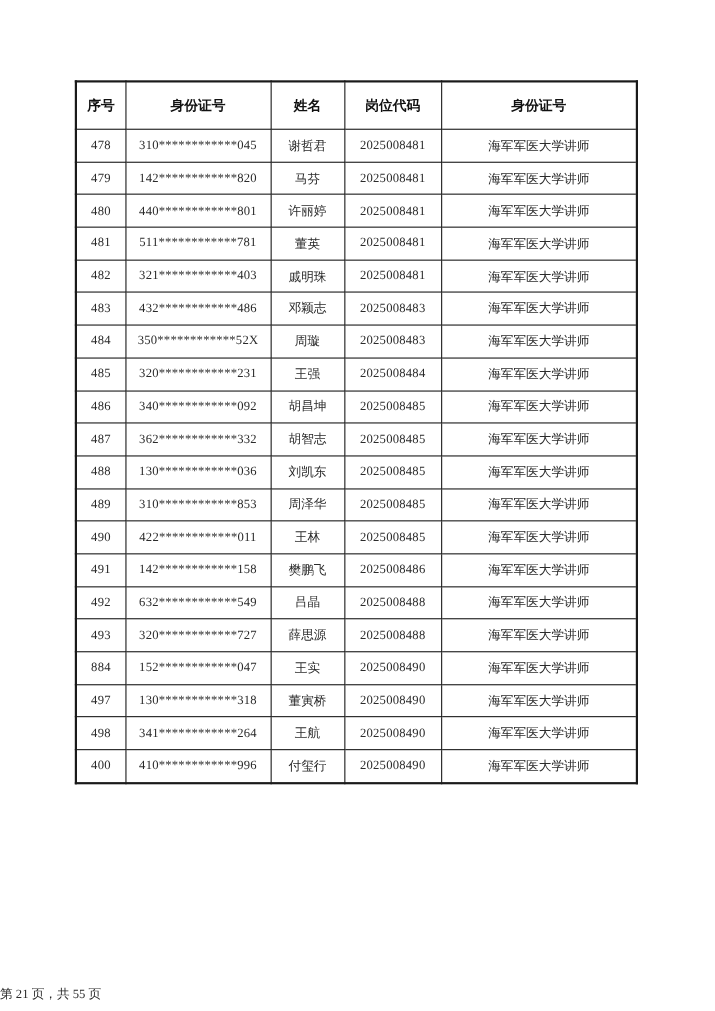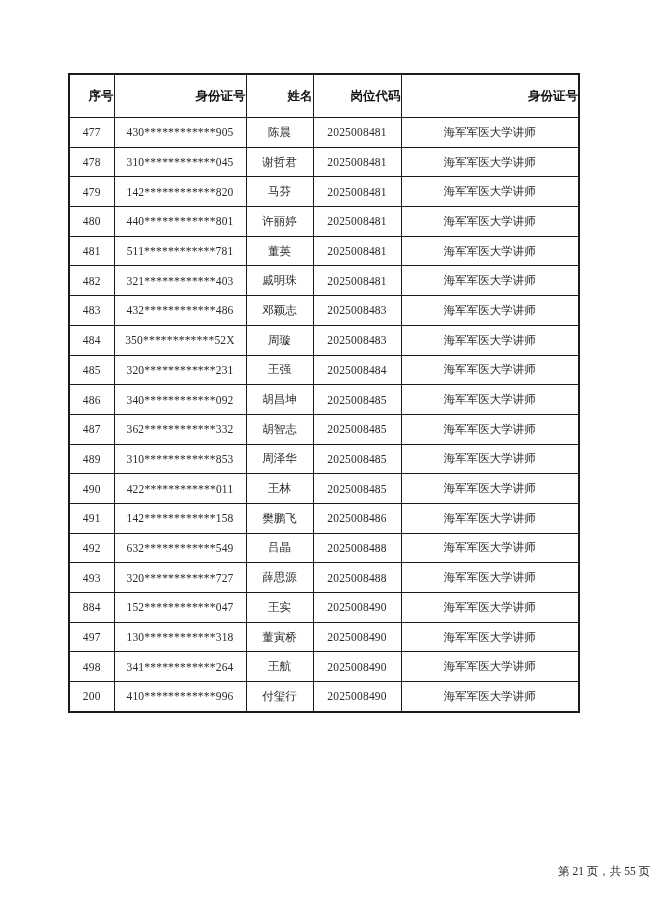--- a/index.html
+++ b/index.html
@@ -31,43 +31,43 @@
     padding: 0;
     overflow: hidden;
     white-space: nowrap;
     vertical-align: middle;
   }
   table.roster thead th {
     height: 42px;
     font-family: Liberation Mono, monospace;
     font-weight: bold;
     font-size: 12.5px;
-    text-align: right;
+    text-align: center;
     color: #111111;
   }
   table.roster tbody td {
     height: 28.7px;
     font-size: 11.5px;
     text-align: center;
     color: #2a2a2a;
   }
   td.col-seq, td.col-id_masked, td.col-job_code {
     font-family: "Liberation Serif", "DejaVu Serif", serif;
     letter-spacing: 0.2px;
   }
   td.col-position {
     text-align: left;
     padding-left: 4px;
   }
   .footer {
     position: absolute;
     left: 0;
-    top: 864px;
+    top: 896px;
     width: 100%;
-    text-align: right;
+    text-align: left;
     font-size: 11.5px;
     color: #2a2a2a;
     font-family: "Liberation Serif", "DejaVu Serif", serif;
   }
 </style>
 </head>
 <body>
 
 <div class="page">
 
@@ -83,27 +83,20 @@
       <tr>
         <th>序号</th>
         <th>身份证号</th>
         <th>姓名</th>
         <th>岗位代码</th>
         <th>身份证号</th>
       </tr>
     </thead>
     <tbody>
         <tr>
-          <td class="col-seq">477</td>
-          <td class="col-id_masked">430************905</td>
-          <td class="col-name">陈晨</td>
-          <td class="col-job_code">2025008481</td>
-          <td class="col-position">海军军医大学讲师</td>
-        </tr>
-        <tr>
           <td class="col-seq">478</td>
           <td class="col-id_masked">310************045</td>
           <td class="col-name">谢哲君</td>
           <td class="col-job_code">2025008481</td>
           <td class="col-position">海军军医大学讲师</td>
         </tr>
         <tr>
           <td class="col-seq">479</td>
           <td class="col-id_masked">142************820</td>
           <td class="col-name">马芬</td>
@@ -160,20 +153,27 @@
           <td class="col-position">海军军医大学讲师</td>
         </tr>
         <tr>
           <td class="col-seq">487</td>
           <td class="col-id_masked">362************332</td>
           <td class="col-name">胡智志</td>
           <td class="col-job_code">2025008485</td>
           <td class="col-position">海军军医大学讲师</td>
         </tr>
         <tr>
+          <td class="col-seq">488</td>
+          <td class="col-id_masked">130************036</td>
+          <td class="col-name">刘凯东</td>
+          <td class="col-job_code">2025008485</td>
+          <td class="col-position">海军军医大学讲师</td>
+        </tr>
+        <tr>
           <td class="col-seq">489</td>
           <td class="col-id_masked">310************853</td>
           <td class="col-name">周泽华</td>
           <td class="col-job_code">2025008485</td>
           <td class="col-position">海军军医大学讲师</td>
         </tr>
         <tr>
           <td class="col-seq">490</td>
           <td class="col-id_masked">422************011</td>
           <td class="col-name">王林</td>
@@ -216,21 +216,21 @@
           <td class="col-position">海军军医大学讲师</td>
         </tr>
         <tr>
           <td class="col-seq">498</td>
           <td class="col-id_masked">341************264</td>
           <td class="col-name">王航</td>
           <td class="col-job_code">2025008490</td>
           <td class="col-position">海军军医大学讲师</td>
         </tr>
         <tr>
-          <td class="col-seq">200</td>
+          <td class="col-seq">400</td>
           <td class="col-id_masked">410************996</td>
           <td class="col-name">付玺行</td>
           <td class="col-job_code">2025008490</td>
           <td class="col-position">海军军医大学讲师</td>
         </tr>
       </tbody>
   </table>
 
   <div class="footer">第 21 页，共 55 页</div>
 

